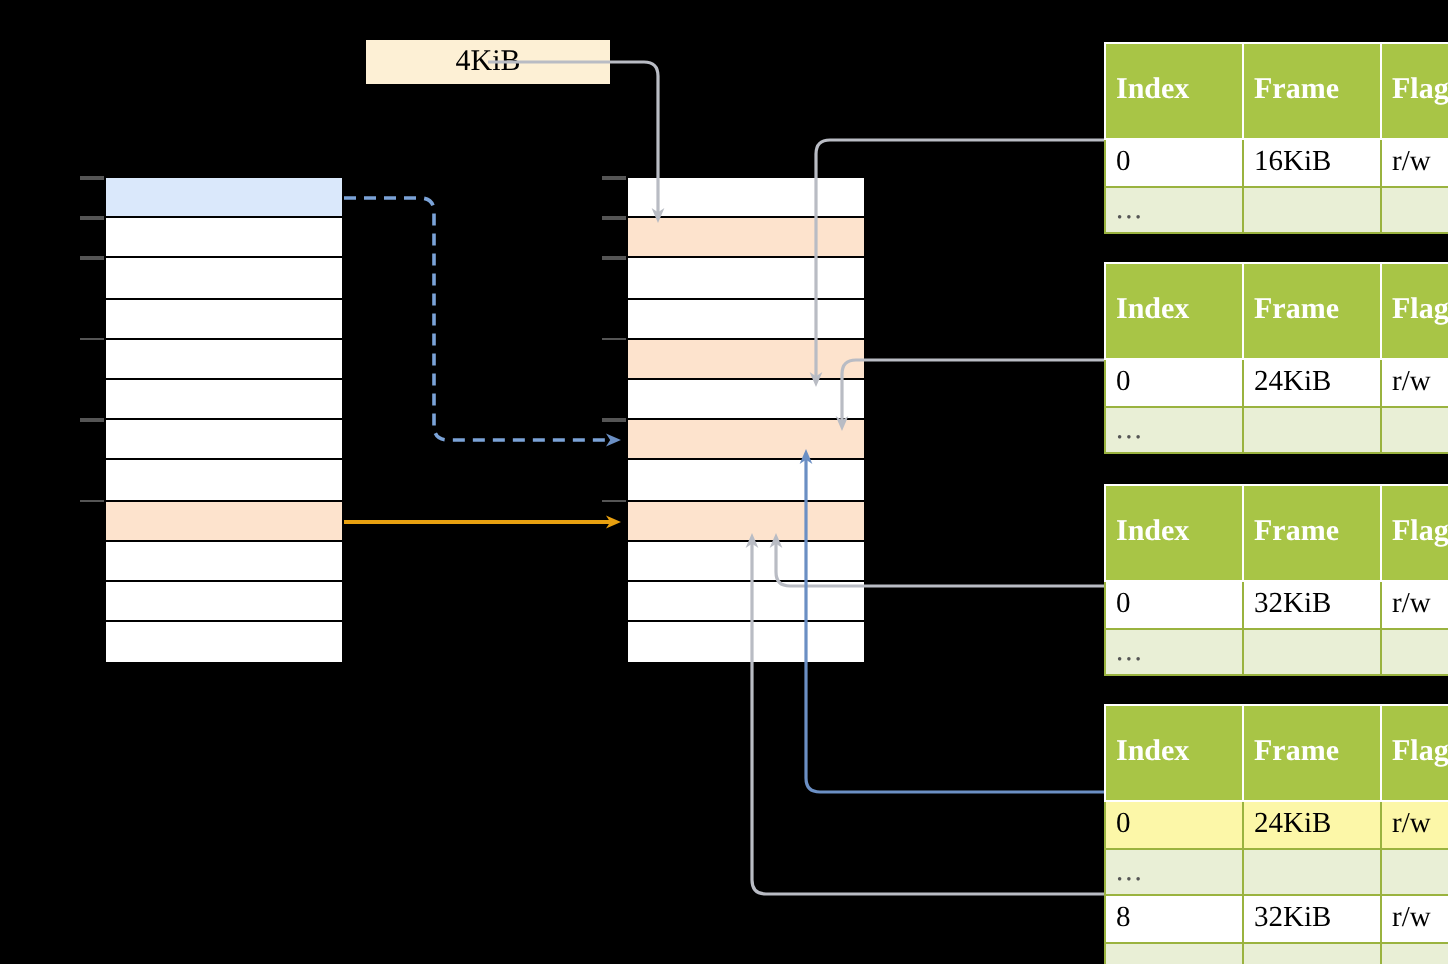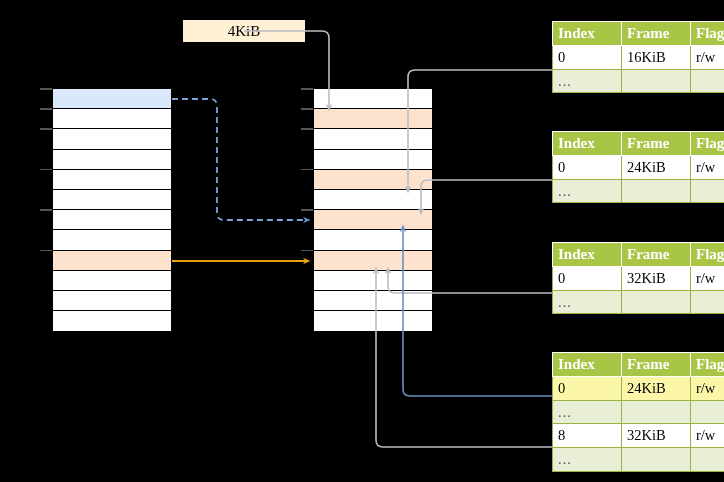--- a/index.html
+++ b/index.html
@@ -14,21 +14,21 @@
   .tickmark{position:absolute;height:1.5px;background:#555;}
 
   .label-box{position:absolute;box-sizing:border-box;background:#fdf0d5;
     display:flex;align-items:center;justify-content:center;
     font-size:15px;color:#000;font-family:"Liberation Serif",serif;}
 
   table.pt{position:absolute;border-collapse:collapse;
     font-family:"Liberation Serif",serif;font-size:14.5px;
     table-layout:fixed;background:#fff;}
   table.pt th{background:#a8c546;color:#fff;font-weight:bold;
-    border:1.1px solid #fff;padding:2px 5px;text-align:left;
+    border:1.1px solid #fff;padding:14px 5px;text-align:left;
     font-size:15px;line-height:1.25;}
   table.pt td{border:1.1px solid #9ab33f;padding:2px 5px;
     color:#000;text-align:left;line-height:1.3;height:16px;}
   table.pt tr.ellipsis td{background:#e9efd6;color:#555;letter-spacing:1px;}
   table.pt td.hl{background:#fcf7a8;}
 
   svg.wires{position:absolute;left:0;top:0;width:724px;height:482px;
     pointer-events:none;overflow:visible;}
 </style>
 </head>

